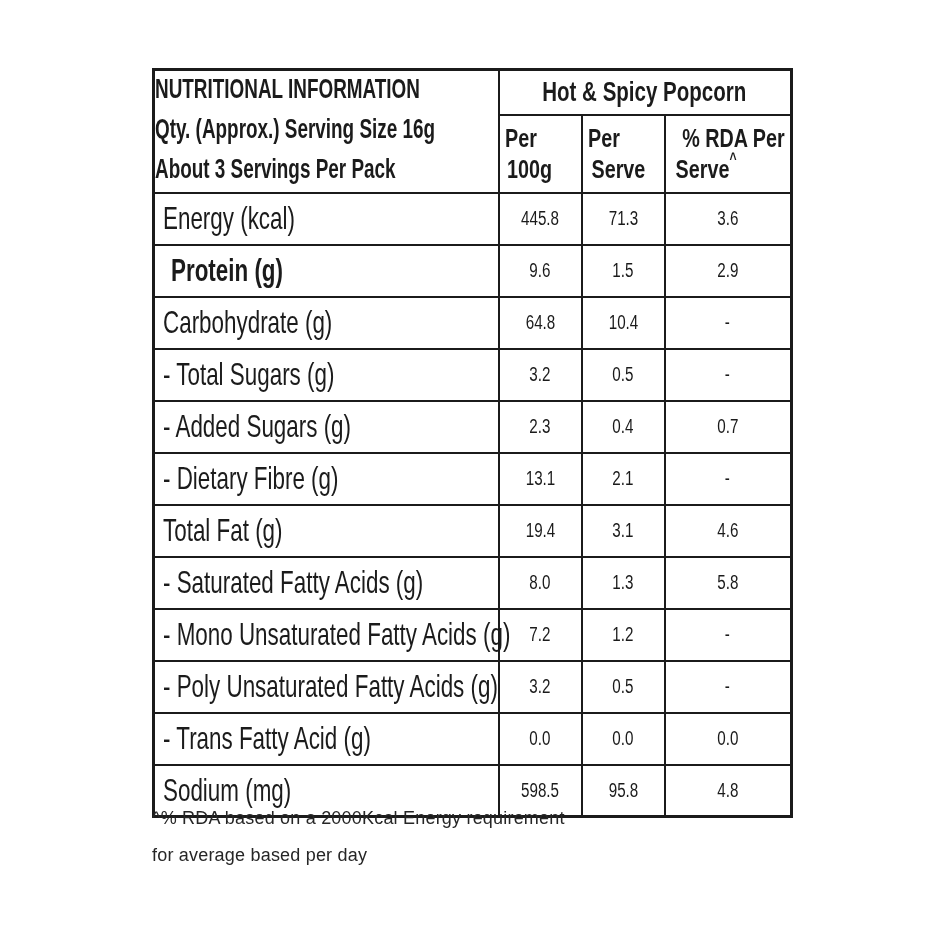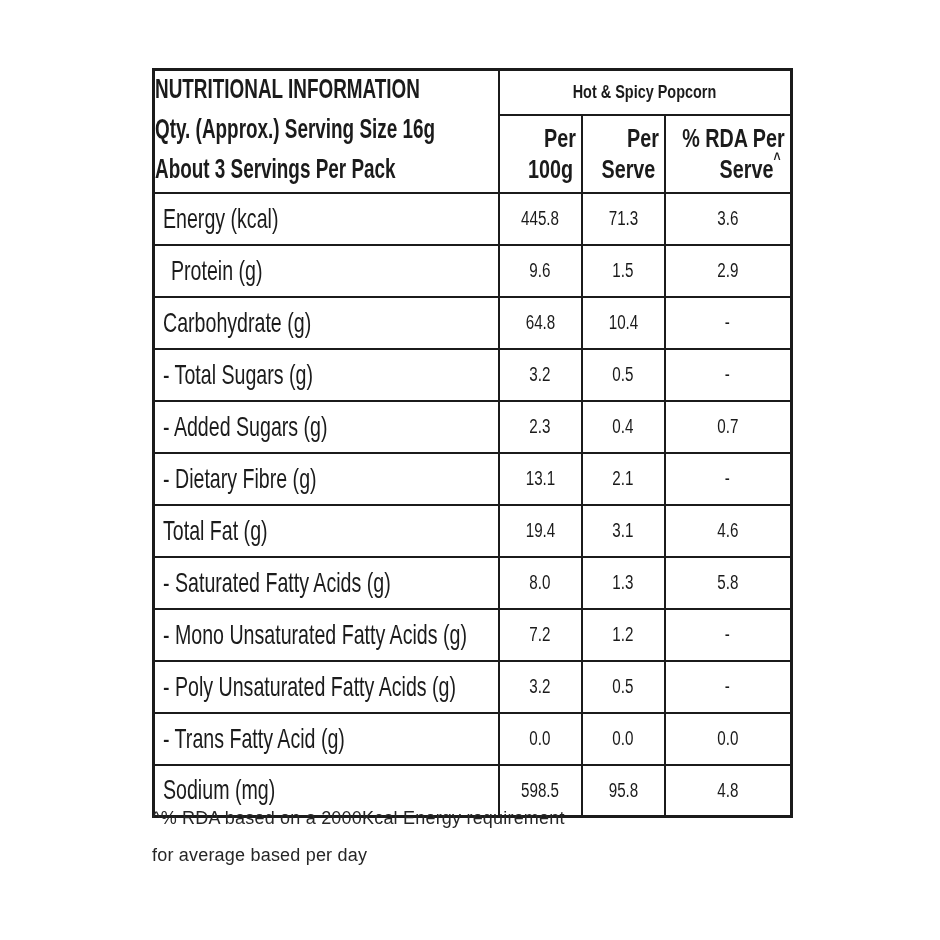--- a/index.html
+++ b/index.html
@@ -55,31 +55,31 @@
     white-space: nowrap;
   }
   .czc {
     display: inline-block;
     transform: scaleX(0.76);
     transform-origin: 50% 50%;
     white-space: nowrap;
   }
 
   .info-cell .cz { font-size: 27px; }
-  th.product { text-align: center; font-size: 19px; }
-  th.colhead { text-align: right; font-size: 26px; }
+  th.product { text-align: center; font-size: 27px; }
+  th.colhead { text-align: left; font-size: 26px; }
   th.colhead div { line-height: 31px; }
 
   td.label {
     text-align: left;
     padding-left: 8px;
-    font-size: 28px;
+    font-size: 32px;
     font-weight: normal;
   }
-  td.label.ind { padding-left: 16px; }
+  td.label.ind { padding-left: 16px; font-weight: bold; }
   td.val {
     text-align: center;
     font-size: 20px;
   }
 
   sup.mark {
     font-size: 16px;
     font-weight: bold;
     position: relative;
     top: -4px;

